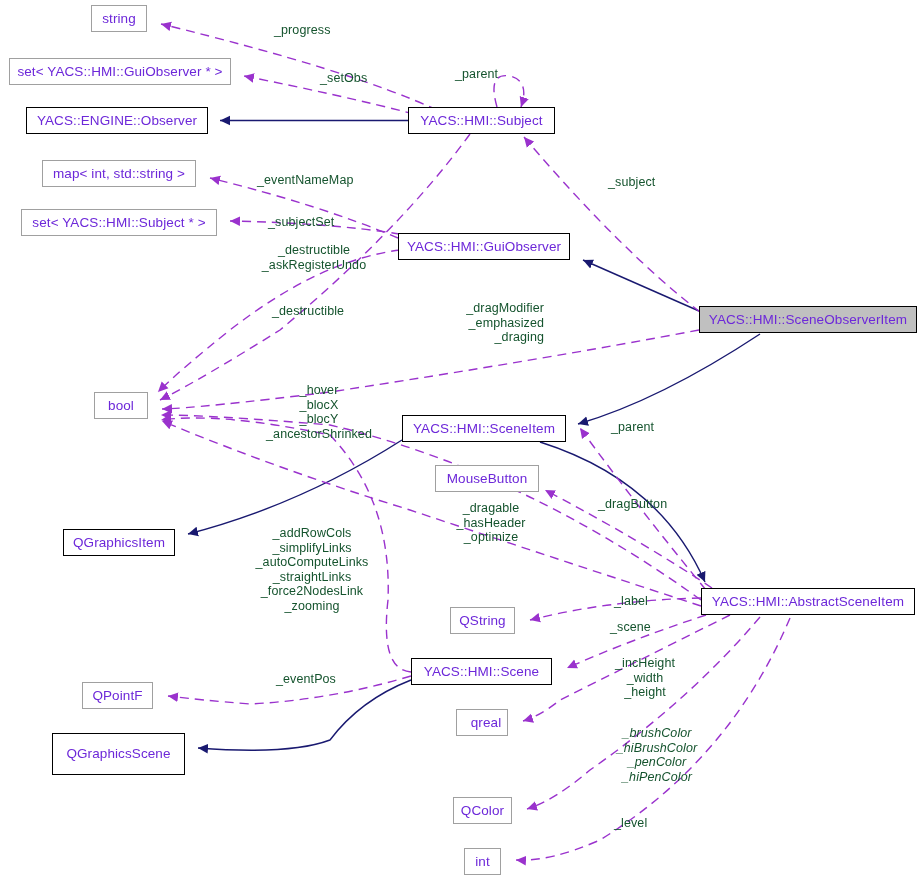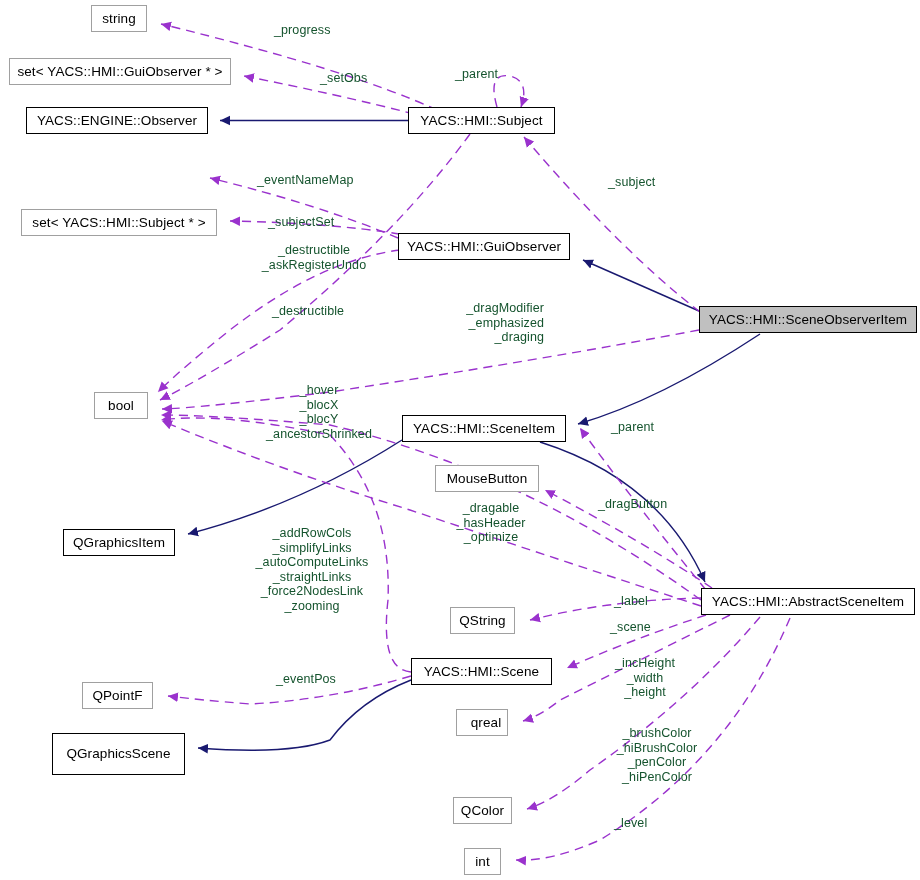--- a/index.html
+++ b/index.html
@@ -25,21 +25,21 @@
   }
   .node {
     position: absolute;
     box-sizing: border-box;
     display: flex;
     align-items: center;
     justify-content: center;
     white-space: nowrap;
     font-size: 13.5px;
     line-height: 1;
-    color: #000000;
+    color: #6d28d9;
     background: #ffffff;
     letter-spacing: 0.1px;
   }
   .node.solid  { border: 1px solid #000000; }
   .node.plain  { border: 1px solid #a0a0a0; }
   .node.focus  { border: 1px solid #000000; background: #c0c0c0; }
 
   .edgelabel {
     position: absolute;
     font-size: 12.5px;
@@ -104,20 +104,23 @@
   </div>
 
   <div class="node plain" style="left:9px;top:58px;width:222px;height:27px;">
     <span>set&lt; YACS::HMI::GuiObserver * &gt;</span>
   </div>
 
   <div class="node solid" style="left:26px;top:107px;width:182px;height:27px;">
     <span>YACS::ENGINE::Observer</span>
   </div>
 
+  <div class="node plain" style="left:42px;top:160px;width:154px;height:27px;">
+    <span>map&lt; int, std::string &gt;</span>
+  </div>
 
   <div class="node plain" style="left:21px;top:209px;width:196px;height:27px;">
     <span>set&lt; YACS::HMI::Subject * &gt;</span>
   </div>
 
   <div class="node solid" style="left:408px;top:107px;width:147px;height:27px;">
     <span>YACS::HMI::Subject</span>
   </div>
 
   <div class="node solid" style="left:398px;top:233px;width:172px;height:27px;">
@@ -220,20 +223,20 @@
   <div class="edgelabel lft" style="left:614px;top:594px;">_label</div>
 
   <div class="edgelabel lft" style="left:610px;top:620px;">_scene</div>
 
   <div class="edgelabel lft" style="left:276px;top:672px;">_eventPos</div>
 
   <div class="edgelabel ctr" style="left:597px;top:656px;width:96px;">_incHeight
 _width
 _height</div>
 
-  <div class="edgelabel ctr" style="left:605px;top:726px;width:104px;">_brushColor
+  <div class="edgelabel ctr" style="left:605px;top:726px;width:104px;font-style:italic;">_brushColor
 _hiBrushColor
 _penColor
 _hiPenColor</div>
 
   <div class="edgelabel lft" style="left:614px;top:816px;">_level</div>
 
 </div>
 
 </body></html>

